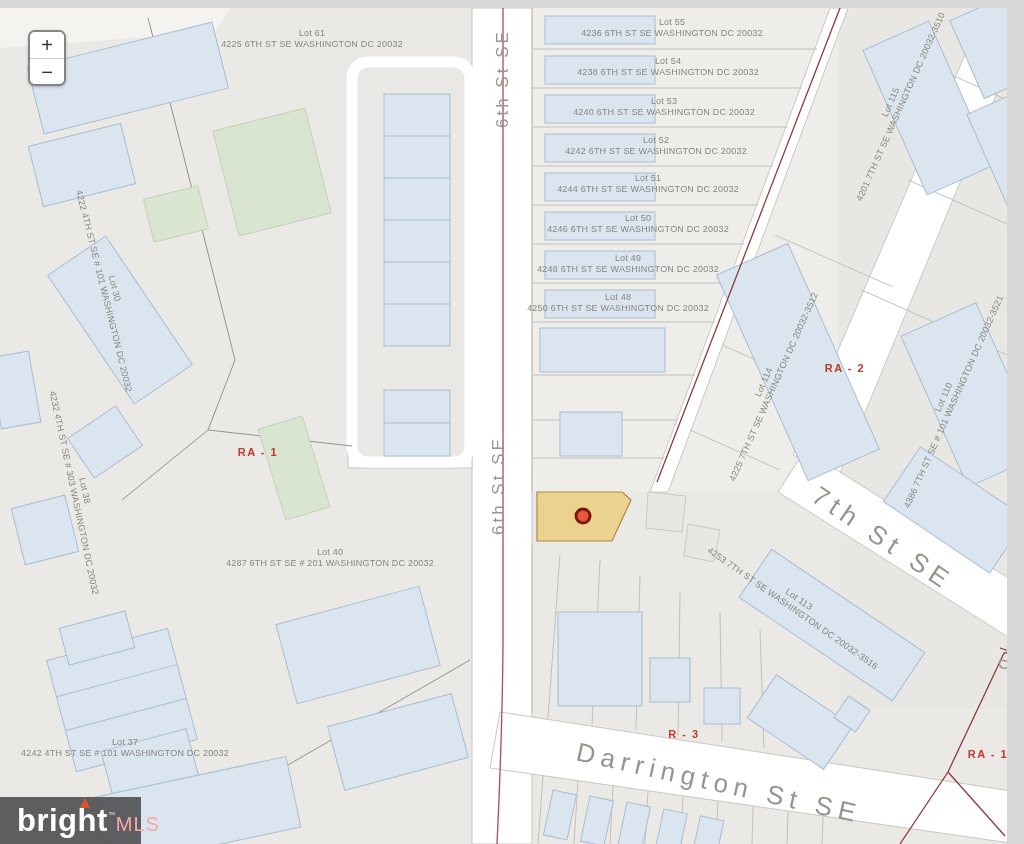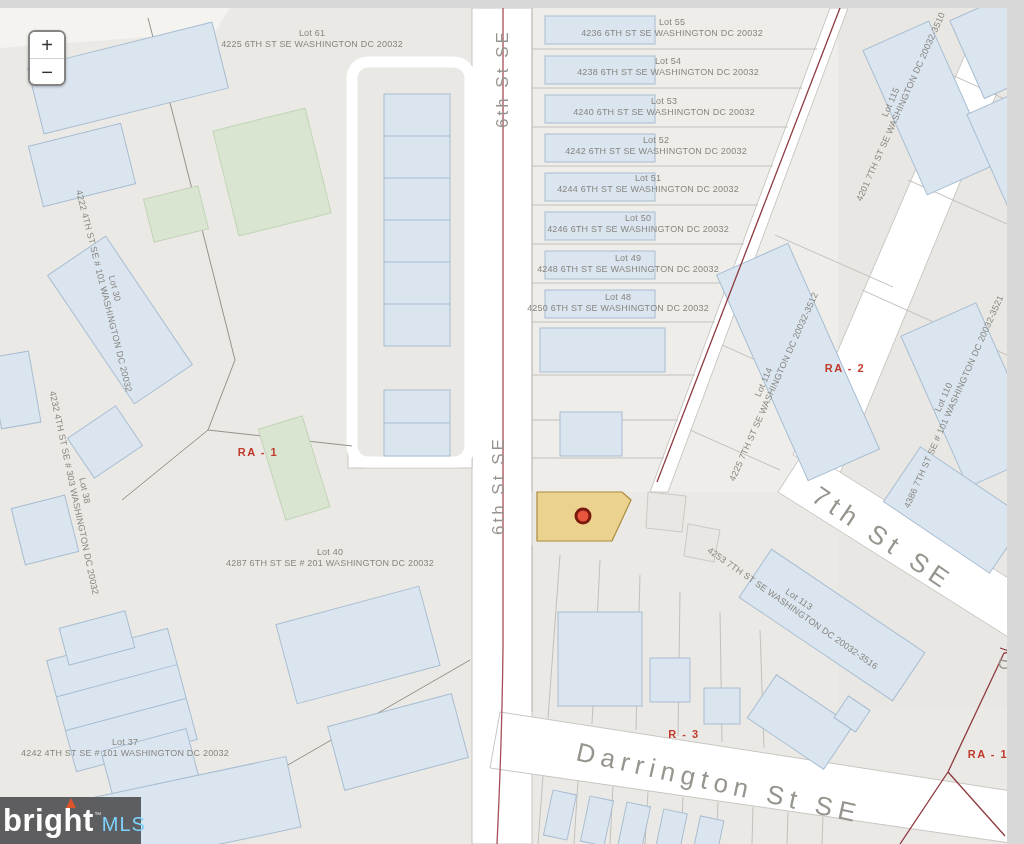--- a/index.html
+++ b/index.html
@@ -16,29 +16,29 @@
   
   .zoom-ctl{position:absolute;left:28px;top:30px;width:34px;background:#fff;
     border:2px solid #848484;border-radius:7px;overflow:hidden;
     box-shadow:0 1px 3px rgba(0,0,0,.25);}
   .zoom-ctl button{display:block;width:100%;height:26px;border:0;background:#fff;
     font-size:20px;line-height:20px;color:#333;cursor:pointer;padding:0;
     font-family:"Liberation Sans",sans-serif;}
   .zoom-ctl button + button{border-top:1px solid #cfcfcf;}
   
   .brand-box{position:absolute;left:0;bottom:0;width:141px;height:47px;
-    background:rgba(86,86,88,.95);display:flex;align-items:center;padding-left:3px;
+    background:rgba(86,86,88,.95);display:flex;align-items:center;padding-left:17px;
     box-sizing:border-box;}
   .brand-word{color:#fff;font-size:31px;font-weight:bold;letter-spacing:.5px;
     position:relative;line-height:31px;}
   .brand-flame{position:absolute;left:63px;top:-7px;width:0;height:0;
     border-left:5px solid transparent;border-right:5px solid transparent;
     border-bottom:10px solid #dd5329;}
   .brand-tm{position:absolute;right:-8px;top:-6px;font-size:7px;color:#e3e3e3;font-weight:normal;}
-  .brand-mls{color:#7dd3fc;font-size:20px;margin-left:8px;letter-spacing:1px;margin-top:8px;}
+  .brand-mls{color:#fca5a5;font-size:20px;margin-left:8px;letter-spacing:1px;margin-top:8px;}
 </style>
 </head>
 <body>
 
 <div id="map-stage">
 <svg width="1024" height="844" viewBox="0 0 1024 844" xmlns="http://www.w3.org/2000/svg">
 
   <rect x="0" y="0" width="1024" height="844" fill="#ebe9e5"></rect>
   <rect x="532" y="8" width="310" height="484" fill="#eeedea"></rect>
   <rect x="838" y="8" width="169" height="700" fill="#e9e7e3"></rect>

